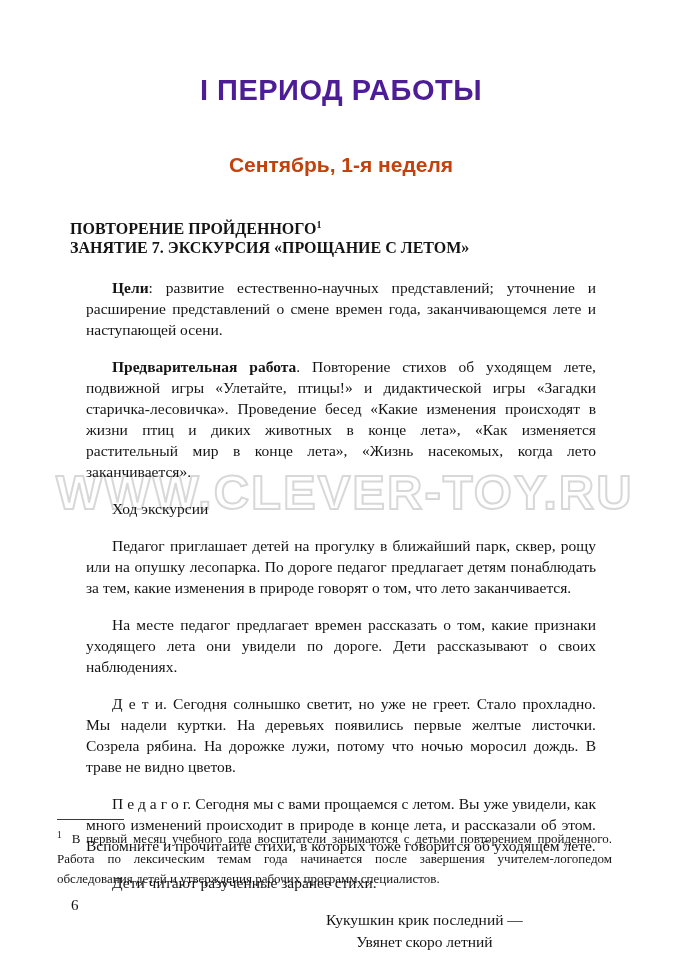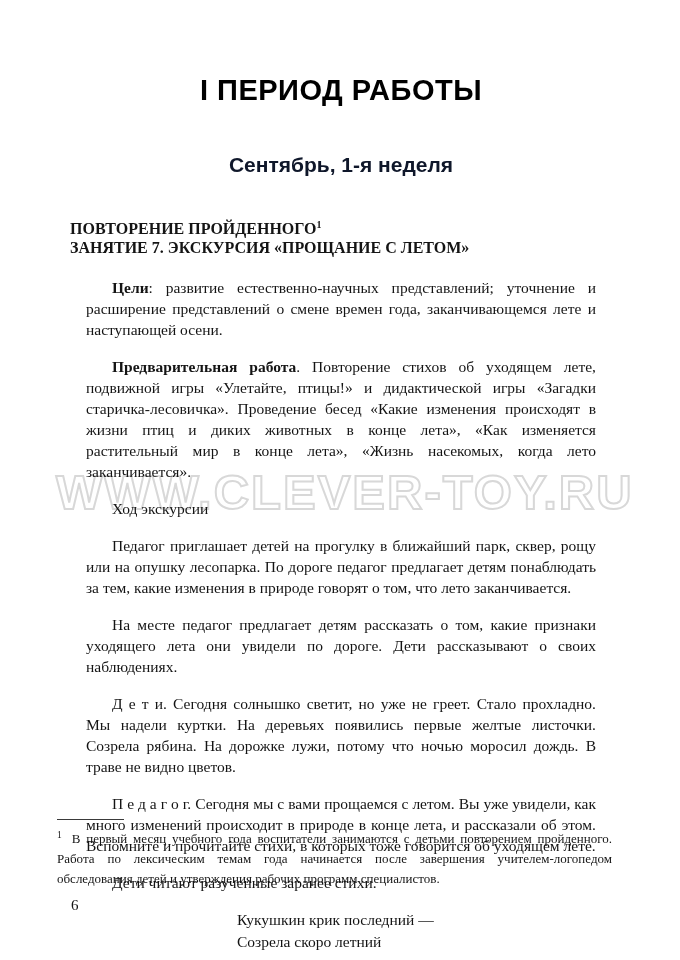--- a/index.html
+++ b/index.html
@@ -14,47 +14,47 @@
     font-size:49px; letter-spacing:2px; white-space:nowrap;
     color:#e9e9e9; pointer-events:none; user-select:none;
   }
   @supports (-webkit-text-stroke: 1px #000) {
     .watermark { color:transparent; -webkit-text-stroke:2px #d8d8d8; }
   }
   .content { position:relative; z-index:1; padding:74px 68px 0 70px; }
   .title {
     margin:0; text-align:center;
     font-family:"Liberation Sans", sans-serif; font-weight:700;
-    font-size:29px; letter-spacing:0.5px; color:#000000;
+    font-size:29px; letter-spacing:0.5px; color:#4c1d95;
   }
   .subtitle {
     margin:46px 0 0; text-align:center;
     font-family:"Liberation Sans", sans-serif; font-weight:700;
-    font-size:21px; color:#0f172a;
+    font-size:21px; color:#c2410c;
   }
   .lesson-heading {
     margin:38px 0 0; text-align:left; font-weight:700;
     font-size:16px; line-height:19px;
   }
   .lesson-heading sup { font-size:10px; }
   .body p {
     margin:16px; font-size:15.5px; line-height:21px;
     text-align:justify; text-indent:26px;
   }
   p.first { margin-top:20px; }
   .bold { font-weight:700; }
   .section-heading {
     margin:10px 0 3px; text-align:center; font-weight:400;
     font-size:16px; line-height:21px;
   }
   .italic { }
   .spaced-label { white-space:pre; }
   .poem {
     margin:9px 0 0 167px; font-size:15.5px; line-height:21.5px;
-    text-align:left;
+    text-align:center;
   }
   .footnote {
     position:absolute; z-index:1; left:57px; right:68px; top:819px;
     font-size:13px; line-height:20px; text-align:justify;
   }
   .footnote-rule {
     width:67px; height:0; border-top:1px solid #3a3a3a; margin:0 0 5px 0;
   }
   .footnote sup { font-size:9.5px; margin-right:10px; }
   .page-number {
@@ -82,31 +82,31 @@
     <div class="body">
 
       <p class="first"><span class="bold">Цели</span><span>: развитие естественно-научных представлений; уточнение и расширение представлений о смене времен года, заканчивающемся лете и наступающей осени.</span></p>
 
       <p><span class="bold">Предварительная работа</span><span>. Повторение стихов об уходящем лете, подвижной игры «Улетайте, птицы!» и дидактической игры «Загадки старичка-лесовичка». Проведение бесед «Какие изменения происходят в жизни птиц и диких животных в конце лета», «Как изменяется растительный мир в конце лета», «Жизнь насекомых, когда лето заканчивается».</span></p>
 
       <p class="section-heading">Ход экскурсии</p>
 
       <p class="italic">Педагог приглашает детей на прогулку в ближайший парк, сквер, рощу или на опушку лесопарка. По дороге педагог предлагает детям понаблюдать за тем, какие изменения в природе говорят о том, что лето заканчивается.</p>
 
-      <p class="italic">На месте педагог предлагает детям рассказать о том, какие признаки уходящего лета они увидели по дороге. Дети рассказывают о своих наблюдениях.</p>
+      <p class="italic">На месте педагог предлагает времен рассказать о том, какие признаки уходящего лета они увидели по дороге. Дети рассказывают о своих наблюдениях.</p>
 
       <p><span class="spaced-label">Д е т и.</span><span> Сегодня солнышко светит, но уже не греет. Стало прохладно. Мы надели куртки. На деревьях появились первые желтые листочки. Созрела рябина. На дорожке лужи, потому что ночью моросил дождь. В траве не видно цветов.</span></p>
 
       <p><span class="spaced-label">П е д а г о г.</span><span> Сегодня мы с вами прощаемся с летом. Вы уже увидели, как много изменений происходит в природе в конце лета, и рассказали об этом. Вспомните и прочитайте стихи, в которых тоже говорится об уходящем лете.</span></p>
 
       <p class="italic">Дети читают разученные заранее стихи.</p>
 
       <div class="poem">
         <div>Кукушкин крик последний —</div>
-        <div>Созрела скоро летний</div>
+        <div>Увянет скоро летний</div>
       </div>
 
     </div>
   </div>
 
   <div class="footnote">
     <div class="footnote-rule"></div>
     <p style="margin:0"><sup>1</sup><span>В первый месяц учебного года воспитатели занимаются с детьми повторением пройденного. Работа по лексическим темам года начинается после завершения учителем-логопедом обследования детей и утверждения рабочих программ специалистов.</span></p>
   </div>
 

